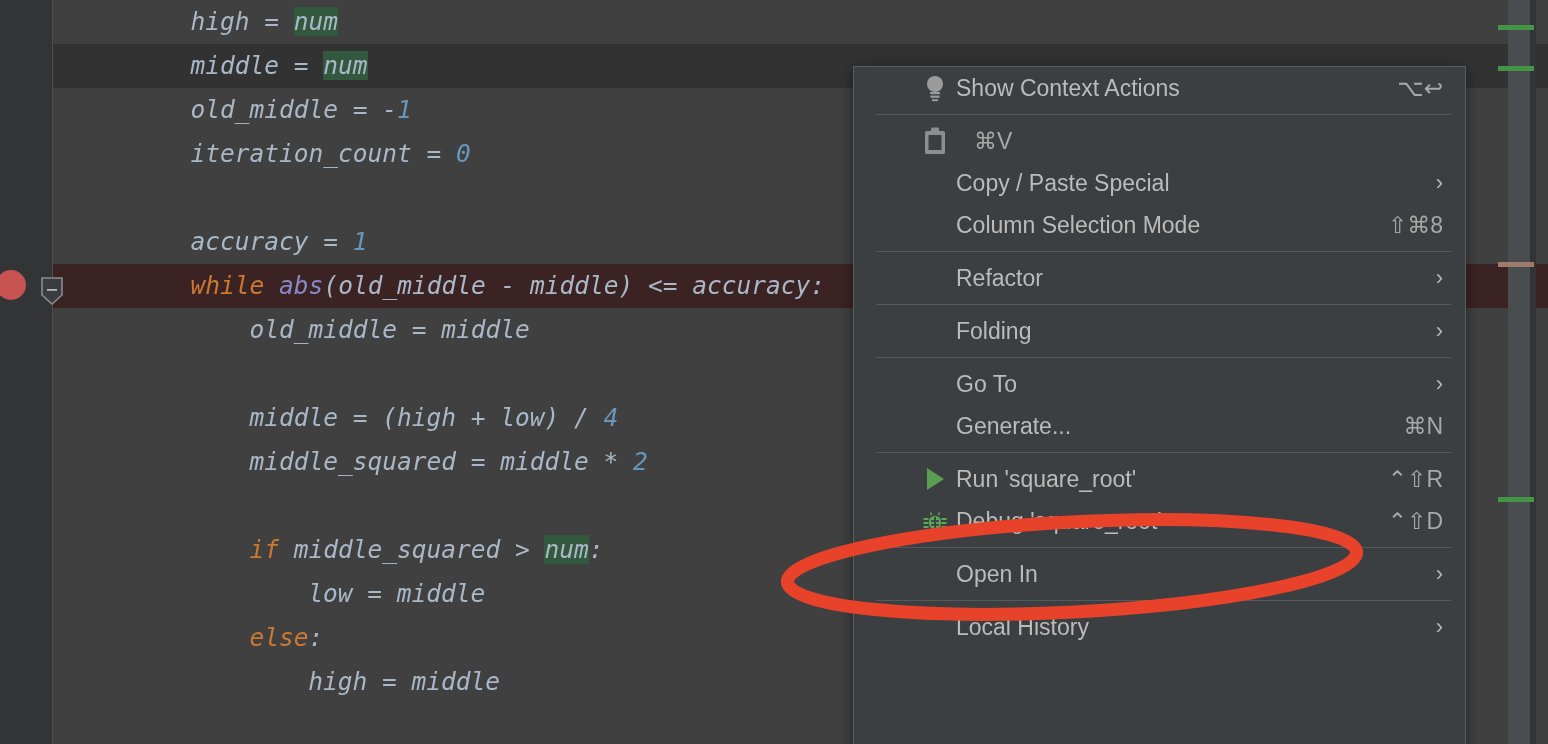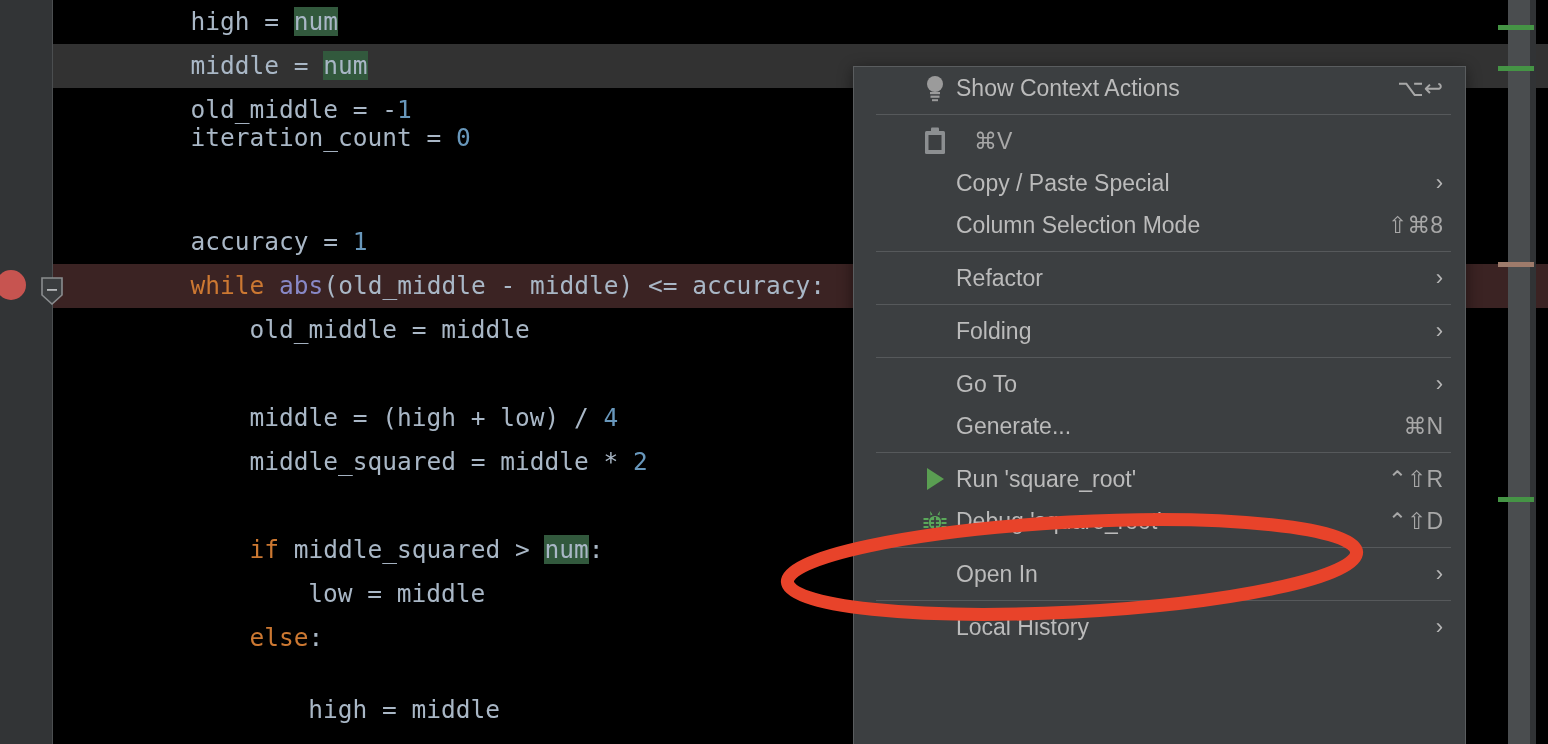--- a/index.html
+++ b/index.html
@@ -15,21 +15,22 @@
     position: relative;
     width: 1548px;
     height: 744px;
     background: #2b2b2b;
   }
 
   
   #editor-area {
     position: absolute;
     inset: 0;
-    background: #000000;
+    background: #404040;
+    font-style: italic;
   }
 
   #gutter {
     position: absolute;
     left: 0; top: 0;
     width: 52px; height: 744px;
     background: #323436;
   }
   #gutter-border {
     position: absolute;
@@ -176,34 +177,34 @@
 
 <div id="root">
 
   <div id="editor-area">
 
     <div id="code-layer">
         <div class="code-line" style="top: 0px; padding-left: 137.6px;"><span class="tok-txt">high = </span><span class="tok-hl">num</span></div>
         <div class="line-bg caret" style="top: 44px;"></div>
         <div class="code-line" style="top: 44px; padding-left: 137.6px;"><span class="tok-txt">middle = </span><span class="tok-hl">num</span></div>
         <div class="code-line" style="top: 88px; padding-left: 137.6px;"><span class="tok-txt">old_middle = -</span><span class="tok-num">1</span></div>
-        <div class="code-line" style="top: 116px; padding-left: 137.6px;"><span class="tok-txt">iteration_count = </span><span class="tok-num">0</span></div>
+        <div class="code-line" style="top: 132px; padding-left: 137.6px;"><span class="tok-txt">iteration_count = </span><span class="tok-num">0</span></div>
         <div class="code-line" style="top: 176px; padding-left: 20px;"><span class="tok-txt"></span></div>
         <div class="code-line" style="top: 220px; padding-left: 137.6px;"><span class="tok-txt">accuracy = </span><span class="tok-num">1</span></div>
         <div class="line-bg bp" style="top: 264px;"></div>
         <div class="code-line" style="top: 264px; padding-left: 137.6px;"><span class="tok-kw">while </span><span class="tok-fn">abs</span><span class="tok-txt">(old_middle - middle) &lt;= accuracy:</span></div>
         <div class="code-line" style="top: 308px; padding-left: 196.4px;"><span class="tok-txt">old_middle = middle</span></div>
         <div class="code-line" style="top: 352px; padding-left: 20px;"><span class="tok-txt"></span></div>
         <div class="code-line" style="top: 396px; padding-left: 196.4px;"><span class="tok-txt">middle = (high + low) / </span><span class="tok-num">4</span></div>
         <div class="code-line" style="top: 440px; padding-left: 196.4px;"><span class="tok-txt">middle_squared = middle * </span><span class="tok-num">2</span></div>
         <div class="code-line" style="top: 484px; padding-left: 20px;"><span class="tok-txt"></span></div>
         <div class="code-line" style="top: 528px; padding-left: 196.4px;"><span class="tok-kw">if </span><span class="tok-txt">middle_squared &gt; </span><span class="tok-hl">num</span><span class="tok-txt">:</span></div>
         <div class="code-line" style="top: 616px; padding-left: 196.4px;"><span class="tok-kw">else</span><span class="tok-txt">:</span></div>
         <div class="code-line" style="top: 572px; padding-left: 255.2px;"><span class="tok-txt">low = middle</span></div>
-        <div class="code-line" style="top: 688px; padding-left: 255.2px; text-align: center;"><span class="tok-txt">high = middle</span></div>
+        <div class="code-line" style="top: 660px; padding-left: 255.2px; text-align: center;"><span class="tok-txt">high = middle</span></div>
       </div>
 
     <div id="gutter"></div>
     <div id="gutter-border"></div>
 
     <div id="breakpoint"></div>
 
     <div id="fold-badge">
       <svg width="22" height="28" viewBox="0 0 22 28">
         <path d="M1 1 H21 V18 L11 27 L1 18 Z" fill="#3a3d3f" stroke="#8a8d8f" stroke-width="1.6"></path>

